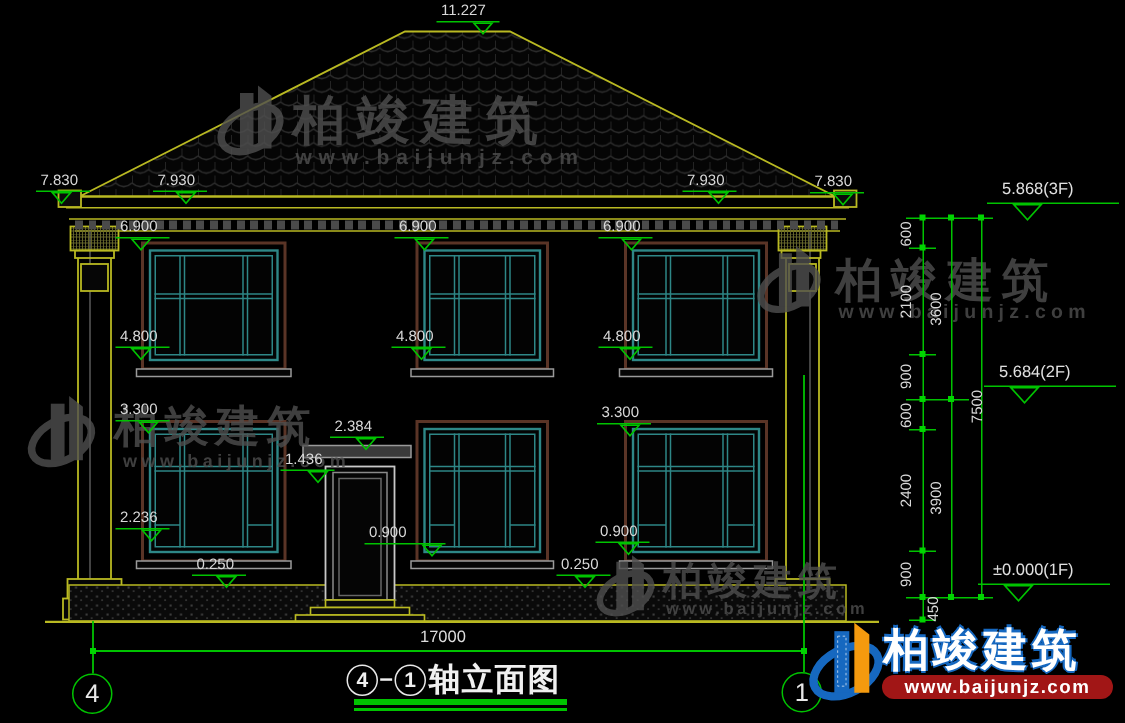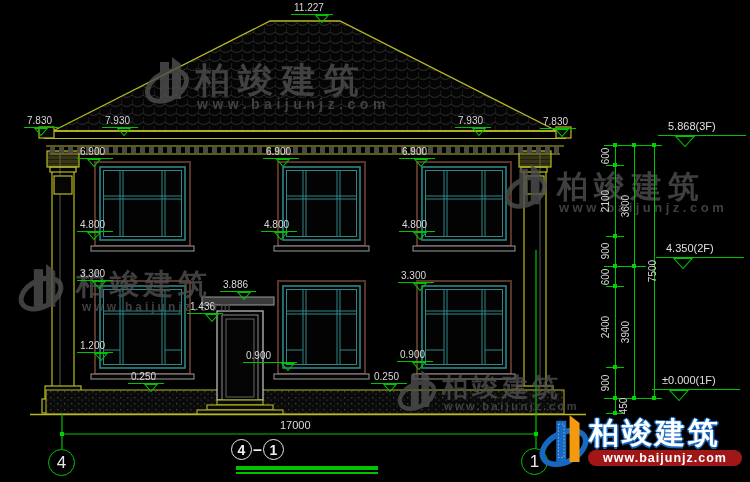--- a/index.html
+++ b/index.html
@@ -326,35 +326,35 @@
         </svg>
       </div>
       <div class="em" style="">
         <span class="em-l" style="left:401px;top:271px">3.300</span>
         <i class="em-line" style="left:398px;top:282px;width:36px"></i>
         <svg class="em-tri" style="left:413px;top:283px" width="14" height="8">
           <path d="M1,0.5 H13 L7,7.5 Z" fill="none" stroke="#00c300" stroke-width="1.1"></path>
         </svg>
       </div>
       <div class="em" style="">
-        <span class="em-l" style="left:223px;top:280px">3.886</span>
+        <span class="em-l" style="left:223px;top:280px">2.384</span>
         <i class="em-line" style="left:220px;top:291px;width:36px"></i>
         <svg class="em-tri" style="left:237px;top:292px" width="14" height="8">
           <path d="M1,0.5 H13 L7,7.5 Z" fill="none" stroke="#00c300" stroke-width="1.1"></path>
         </svg>
       </div>
       <div class="em" style="">
         <span class="em-l" style="left:190px;top:302px">1.436</span>
         <i class="em-line" style="left:187px;top:313px;width:36px"></i>
         <svg class="em-tri" style="left:205px;top:314px" width="14" height="8">
           <path d="M1,0.5 H13 L7,7.5 Z" fill="none" stroke="#00c300" stroke-width="1.1"></path>
         </svg>
       </div>
       <div class="em" style="">
-        <span class="em-l" style="left:80px;top:341px">1.200</span>
+        <span class="em-l" style="left:80px;top:341px">2.236</span>
         <i class="em-line" style="left:77px;top:352px;width:36px"></i>
         <svg class="em-tri" style="left:94px;top:353px" width="14" height="8">
           <path d="M1,0.5 H13 L7,7.5 Z" fill="none" stroke="#00c300" stroke-width="1.1"></path>
         </svg>
       </div>
       <div class="em" style="">
         <span class="em-l" style="left:246px;top:351px">0.900</span>
         <i class="em-line" style="left:243px;top:362px;width:54px"></i>
         <svg class="em-tri" style="left:281px;top:363px" width="14" height="8">
           <path d="M1,0.5 H13 L7,7.5 Z" fill="none" stroke="#00c300" stroke-width="1.1"></path>
@@ -382,21 +382,21 @@
         </svg>
       </div>
       <div class="em" style="">
         <span class="rl-l" style="left:668px;top:121px">5.868(3F)</span>
         <i class="em-line" style="left:658px;top:135px;width:88px"></i>
         <svg class="em-tri" style="left:675px;top:136px" width="20" height="11">
           <path d="M1,0.5 H19 L10,10.5 Z" fill="none" stroke="#00c300" stroke-width="1.1"></path>
         </svg>
       </div>
       <div class="em" style="">
-        <span class="rl-l" style="left:666px;top:243px">4.350(2F)</span>
+        <span class="rl-l" style="left:666px;top:243px">5.684(2F)</span>
         <i class="em-line" style="left:656px;top:257px;width:88px"></i>
         <svg class="em-tri" style="left:673px;top:258px" width="20" height="11">
           <path d="M1,0.5 H19 L10,10.5 Z" fill="none" stroke="#00c300" stroke-width="1.1"></path>
         </svg>
       </div>
       <div class="em" style="">
         <span class="rl-l" style="left:662px;top:375px">±0.000(1F)</span>
         <i class="em-line" style="left:652px;top:389px;width:88px"></i>
         <svg class="em-tri" style="left:669px;top:390px" width="20" height="11">
           <path d="M1,0.5 H19 L10,10.5 Z" fill="none" stroke="#00c300" stroke-width="1.1"></path>
@@ -440,20 +440,21 @@
 
   <div class="dimtext" style="left:280px;top:419px">17000</div>
 
   <div class="bubble" style="left:48px;top:449px">4</div>
   <div class="bubble" style="left:521px;top:448px">1</div>
 
   <div class="tb">
     <span class="tb-circ">4</span>
     <span class="tb-dash">–</span>
     <span class="tb-circ">1</span>
+    <span class="tb-name">轴立面图</span>
   </div>
   <div class="tb-u1"></div>
   <div class="tb-u2"></div>
 
   <div class="abs" style="left:534px;top:410px;width:216px;height:72px">
     <svg width="56" height="60" viewBox="0 0 48 54" style="position:absolute;left:2px;top:3px">
       <ellipse cx="24" cy="31" rx="21" ry="13" fill="none" stroke="#1668c0" stroke-width="5" transform="rotate(-28 24 31)"></ellipse>
       <rect x="17" y="7" width="9" height="37" fill="#1668c0"></rect>
       <rect x="19" y="10" width="5" height="30" fill="#1668c0" stroke="#fff" stroke-width="0.4" stroke-dasharray="1.5 1.5"></rect>
       <polygon points="29,2 38,9 38,44 29,44" fill="#f59a0e"></polygon>

